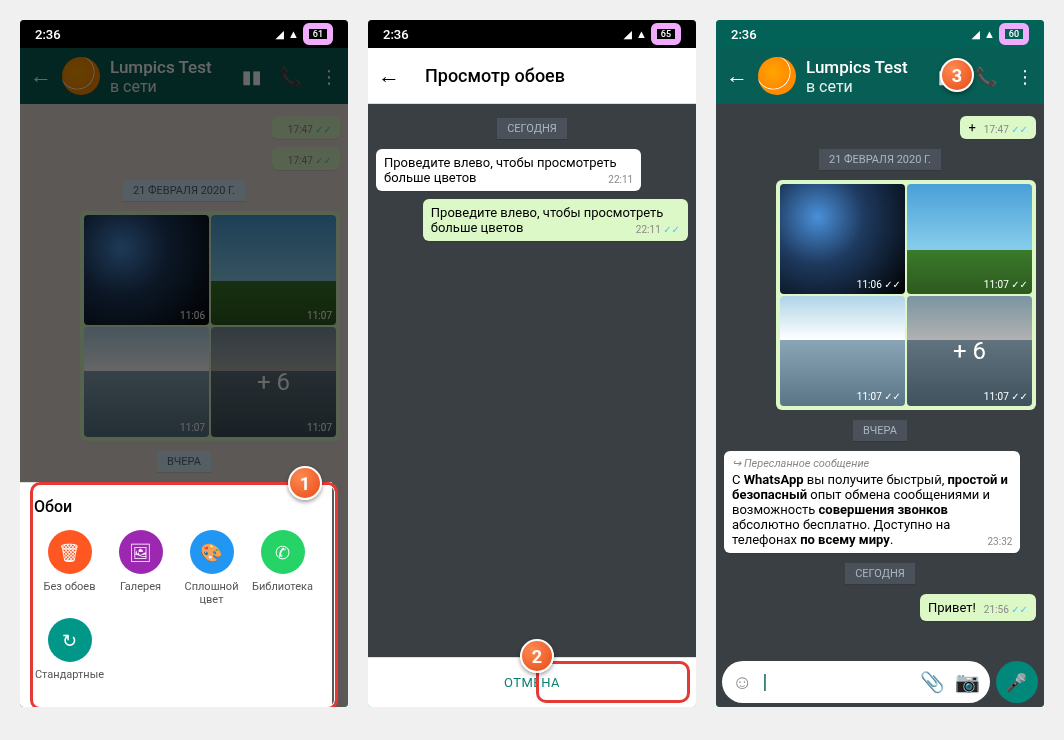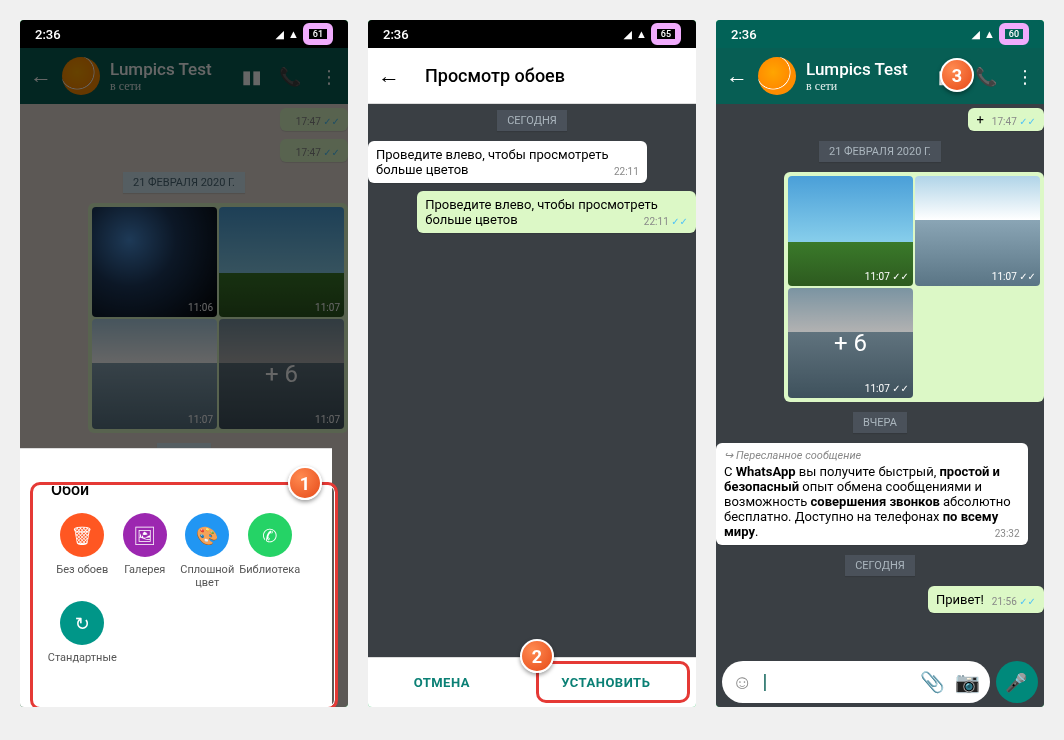--- a/index.html
+++ b/index.html
@@ -10,53 +10,53 @@
 .status-icons { display: flex; gap: 4px; align-items: center; font-size: 11px; }
 .signal::before { content: "◢"; }
 .wifi::before { content: "▲"; }
 .battery { border: 6px solid #f0abfc; border-radius: 6px; padding: 0 4px; font-size: 9px; }
 .app-header { height: 56px; background: #075e54; color: #fff; display: flex; align-items: center; padding: 0 10px; gap: 10px; }
 .app-header.white { background: #fff; color: #000; border-bottom: 1px solid #ddd; }
 .back-arrow { font-size: 22px; cursor: pointer; }
 .avatar { width: 38px; height: 38px; border-radius: 50%; background: radial-gradient(circle at 40% 40%, #ffa500 0%, #ff8c00 50%, #fff 52%, #ff8c00 55%); }
 .contact-info { flex: 1; }
 .contact-name { font-size: 17px; font-weight: 500; }
-.contact-status { font-size: 12px; opacity: 0.9; font-family: Liberation Serif, serif; }
+.contact-status { font-size: 16px; opacity: 0.9; }
 .header-icons { display: flex; gap: 18px; font-size: 18px; }
 .header-title { font-size: 18px; font-weight: 500; margin-left: 15px; }
-.chat-body { flex: 1; overflow: hidden; position: relative; }
+.chat-body { flex: 1; overflow: hidden; position: relative; padding: 8px; }
 .chat-body.doodle { background: #e5ddd5; }
 .chat-body.dark { background: #3a3f44; }
 .chat-body.dark-preview { background: #3a3f44; }
 .dimmed { filter: brightness(0.4); }
 .date-chip { background: #d4eaf4; color: #4b6a78; font-size: 11px; padding: 4px 10px; border-radius: 0; display: table; margin: 6px auto; box-shadow: 0 1px 1px rgba(0,0,0,0.1); }
 .date-chip.dark { background: #4a515a; color: #aab5bd; }
 .msg { max-width: 85%; padding: 6px 8px; border-radius: 6px; margin: 4px 0; font-size: 13px; position: relative; box-shadow: 0 1px 1px rgba(0,0,0,0.1); clear: both; }
 .msg.in { background: #fff; float: left; }
 .msg.out { background: #dcf8c6; float: right; }
 .msg-time { font-size: 10px; color: #888; float: right; margin-left: 8px; margin-top: 4px; }
 .msg-time.check::after { content: " ✓✓"; color: #4fc3f7; }
 .media-grid { width: 260px; display: grid; grid-template-columns: 1fr 1fr; gap: 2px; background: #dcf8c6; padding: 4px; border-radius: 6px; float: right; clear: both; margin: 4px 0; }
 .media-cell { height: 110px; position: relative; border-radius: 4px; overflow: hidden; color: #fff; font-size: 10px; display: flex; align-items: flex-end; justify-content: flex-end; padding: 4px; }
 .media-cell .overlay { position: absolute; bottom: 4px; right: 4px; font-size: 10px; }
 .earth { background: radial-gradient(circle at 30% 30%, #4a90d9 0%, #1e3a5f 40%, #000 100%); }
 .sky { background: linear-gradient(#4a9fd8 0%, #87ceeb 60%, #3a7a2a 60%, #2d5a1f 100%); }
 .winter { background: linear-gradient(#b0d4e8 0%, #fff 40%, #8aa5b5 40%, #5a7585 100%); }
 .extra-text { position: absolute; inset: 0; display: flex; align-items: center; justify-content: center; font-size: 24px; background: rgba(0,0,0,0.3); }
 .msg.out.small { padding: 4px 8px; }
-.bottom-sheet { position: absolute; bottom: 0; left: 0; right: 16px; background: #fff; padding: 31px; border-top: 1px solid #ddd; }
+.bottom-sheet { position: absolute; bottom: 0; left: 0; right: 16px; background: #fff; padding: 14px; border-top: 1px solid #ddd; }
 .sheet-title { font-size: 16px; font-weight: 500; margin-bottom: 14px; }
 .sheet-grid { display: flex; flex-wrap: wrap; gap: 0; }
 .sheet-item { width: 25%; display: flex; flex-direction: column; align-items: center; gap: 6px; font-size: 11px; color: #555; text-align: center; margin-bottom: 12px; }
 .sheet-icon { width: 44px; height: 44px; border-radius: 50%; display: flex; align-items: center; justify-content: center; color: #fff; font-size: 18px; }
 .red { background: #ff5722; } .purple { background: #9c27b0; } .blue { background: #2196f3; } .green { background: #25d366; } .teal { background: #009688; }
 .red-box { position: absolute; border: 3px solid #e53935; border-radius: 10px; box-shadow: 0 0 0 1px #fff inset; }
 .callout { position: absolute; width: 34px; height: 34px; border-radius: 50%; background: radial-gradient(circle at 35% 30%, #ff8a50, #e64a19); color: #fff; font-weight: bold; font-size: 18px; display: flex; align-items: center; justify-content: center; border: 2px solid #fff; box-shadow: 0 2px 4px rgba(0,0,0,0.4); z-index: 100; }
 .bottom-bar { height: 50px; background: #fff; display: flex; align-items: center; justify-content: space-around; border-top: 1px solid #ddd; }
-.bottom-btn { font-size: 13px; font-weight: 700; color: #0b8075; letter-spacing: 0.5px; padding: 10px 20px; cursor: pointer; }
+.bottom-btn { font-size: 13px; font-weight: 400; color: #0b8075; letter-spacing: 0.5px; padding: 10px 20px; cursor: pointer; }
 .forwarded { font-size: 11px; color: #888; font-style: italic; margin-bottom: 2px; }
 .forwarded::before { content: "↪ "; }
 .input-bar { height: 50px; display: flex; align-items: center; padding: 6px; gap: 6px; background: #e5ddd5; }
 .input-bar.dark { background: #3a3f44; }
 .input-field { flex: 1; background: #fff; border-radius: 22px; height: 42px; display: flex; align-items: center; padding: 0 10px; gap: 10px; color: #888; font-size: 20px; }
 .input-field .spacer { flex: 1; }
 .mic-btn { width: 42px; height: 42px; border-radius: 50%; background: #00897b; color: #fff; display: flex; align-items: center; justify-content: center; font-size: 18px; }
 .clear { clear: both; }
 </style>
 </head>
@@ -156,21 +156,20 @@
   </div>
   <div class="chat-body dark-preview">
     <div class="date-chip dark">СЕГОДНЯ</div>
     <div class="msg in"><span>Проведите влево, чтобы просмотреть больше цветов</span><span class="msg-time">22:11</span></div>
     <div class="clear"></div>
     <div class="msg out"><span>Проведите влево, чтобы просмотреть больше цветов</span><span class="msg-time check">22:11</span></div>
     <div class="clear"></div>
   </div>
   <div class="bottom-bar">
     <div class="bottom-btn">ОТМЕНА</div>
-    <div class="bottom-btn">УСТАНОВИТЬ</div>
   </div>
   <div class="red-box" style="left:168px; right:6px; bottom:4px; height:42px;"></div>
   <div class="callout" style="bottom:34px; left:152px;">2</div>
 </div>
 
 <div class="phone">
   <div class="status-bar teal">
     <span>2:36</span>
     <span class="status-icons">
       <span class="signal"></span>
@@ -189,20 +188,23 @@
       <span>▮▮</span>
       <span>📞</span>
       <span>⋮</span>
     </div>
   </div>
   <div class="chat-body dark">
     <div class="msg out small" style="background:#dcf8c6;">+<span class="msg-time check">17:47</span></div>
     <div class="clear"></div>
     <div class="date-chip dark">21 ФЕВРАЛЯ 2020 Г.</div>
     <div class="media-grid">
+      <div class="media-cell earth">
+          <span class="overlay"><span>11:06</span> ✓✓</span>
+        </div>
       <div class="media-cell sky">
           <span class="overlay"><span>11:07</span> ✓✓</span>
         </div>
       <div class="media-cell winter">
           <span class="overlay"><span>11:07</span> ✓✓</span>
         </div>
       <div class="media-cell winter">
           <span class="extra-text">+ 6</span>
           <span class="overlay"><span>11:07</span> ✓✓</span>
         </div>

